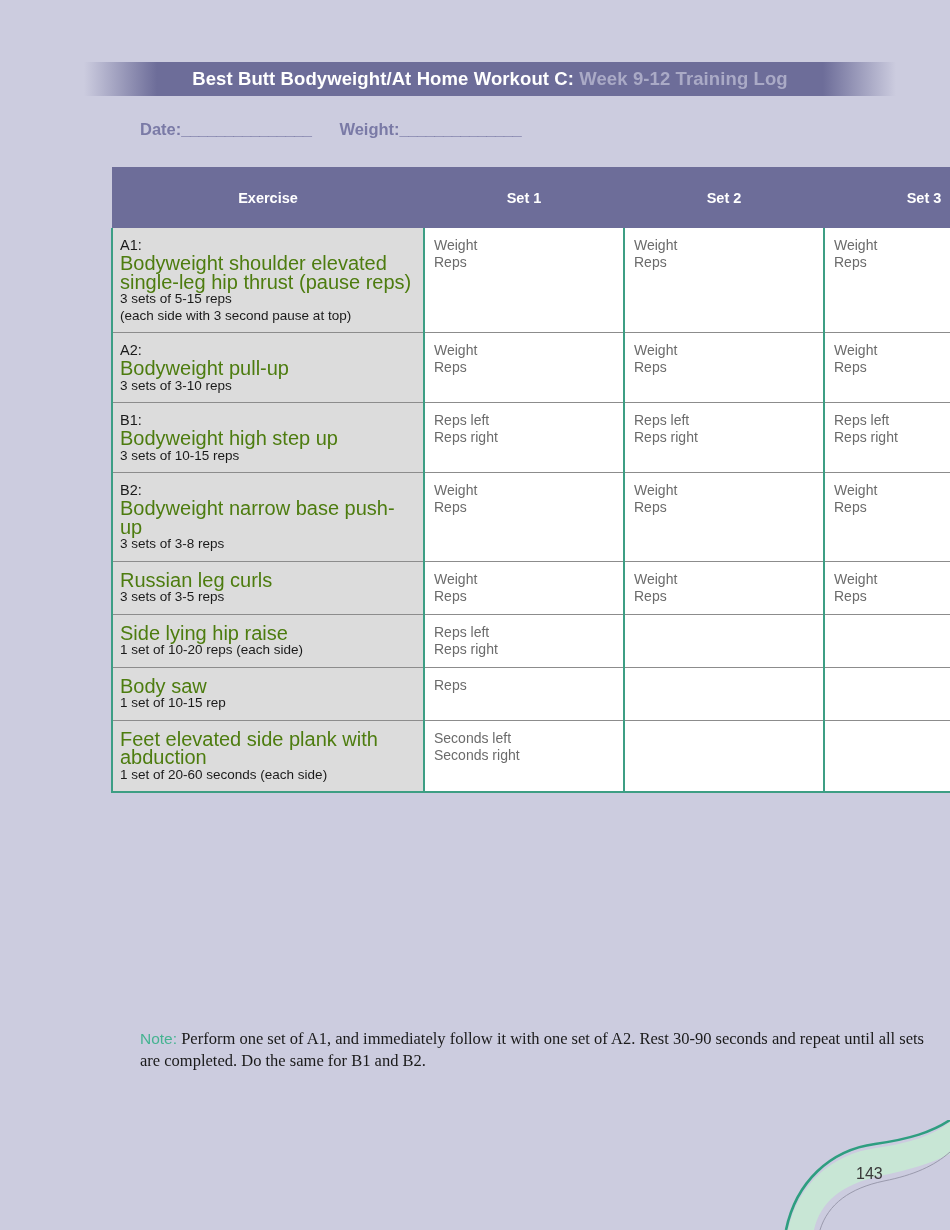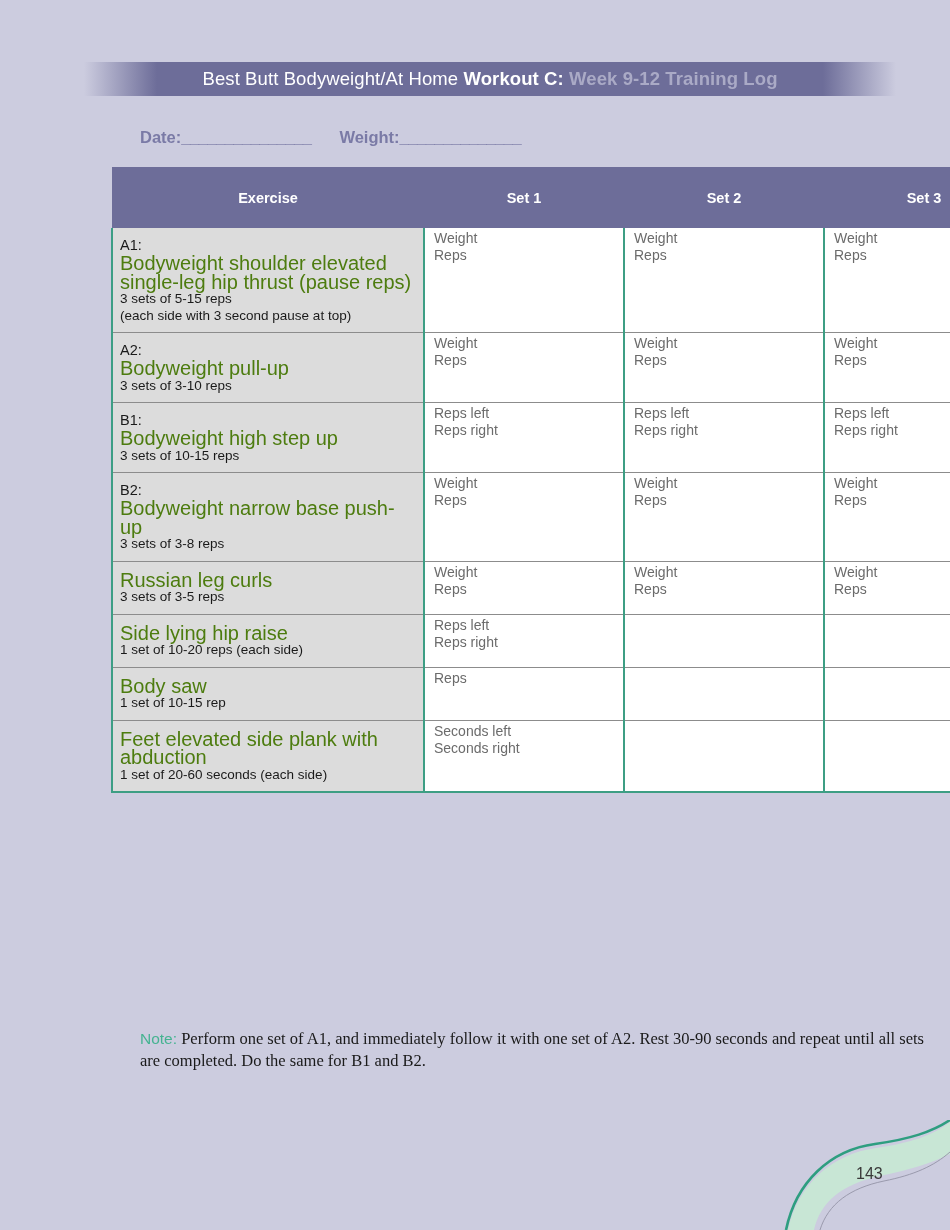--- a/index.html
+++ b/index.html
@@ -31,21 +31,21 @@
     align-items: center;
     justify-content: center;
   }
   .banner-text {
     font-size: 18.5px;
     letter-spacing: 0.1px;
     white-space: nowrap;
   }
   .banner-strong {
     color: #ffffff;
-    font-weight: normal;
+    font-weight: bold;
   }
   .banner-mid {
     color: #ffffff;
     font-weight: bold;
   }
   .banner-light {
     color: #aaaac6;
     font-weight: bold;
   }
 
@@ -56,21 +56,21 @@
     top: 120px;
     width: 784px;
     display: flex;
     align-items: baseline;
     color: #7a7aa6;
     font-size: 16.5px;
     font-weight: bold;
   }
   .field-name { margin-right: 0; }
   .field-date { margin-left: 28px; }
-  .field-weight { margin-left: 28px; margin-top: 8px; }
+  .field-weight { margin-left: 28px; }
   .blank { letter-spacing: -0.5px; }
 
   
   .log-table {
     position: absolute;
     left: 111px;
     top: 167px;
     width: 784px;
     border-collapse: collapse;
     table-layout: fixed;
@@ -128,21 +128,21 @@
     font-size: 13.5px;
     line-height: 16.5px;
   }
 
   
   .set-labels {
     height: 100%;
     display: flex;
     flex-direction: column;
     justify-content: space-between;
-    padding: 2px 0 9px 9px;
+    padding: 9px 0 9px 9px;
     box-sizing: border-box;
   }
   .set-label {
     color: #6b6b6b;
     font-size: 14px;
     line-height: 17px;
   }
   .set-label.spacer { visibility: hidden; }
 
   

